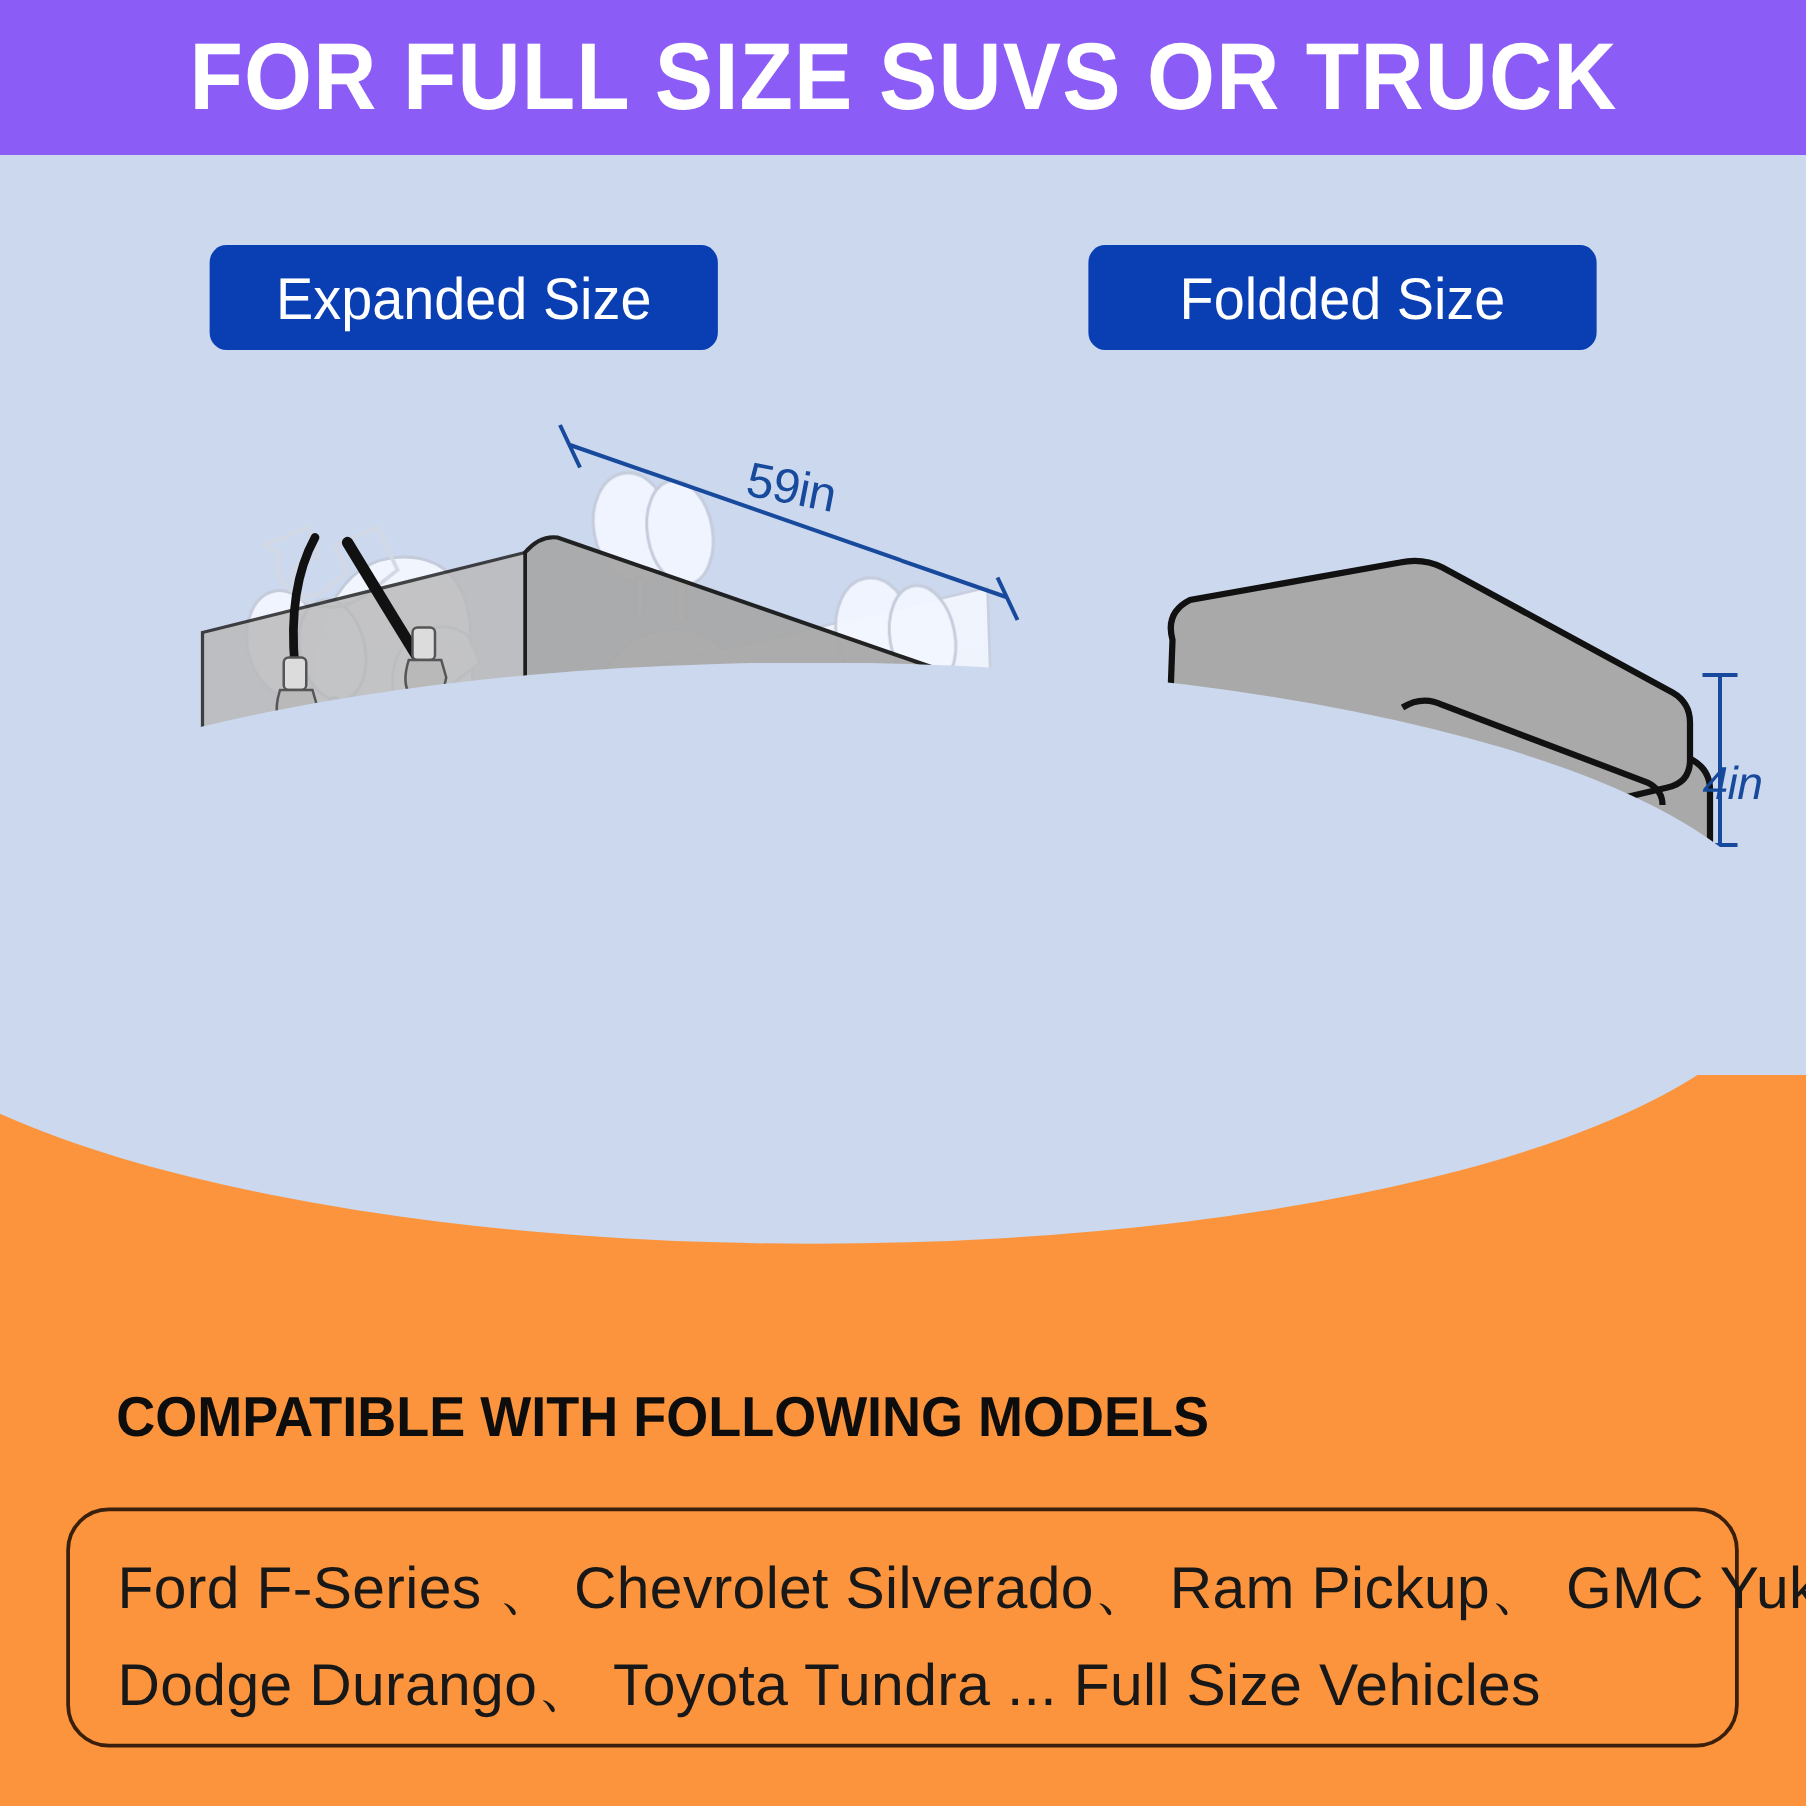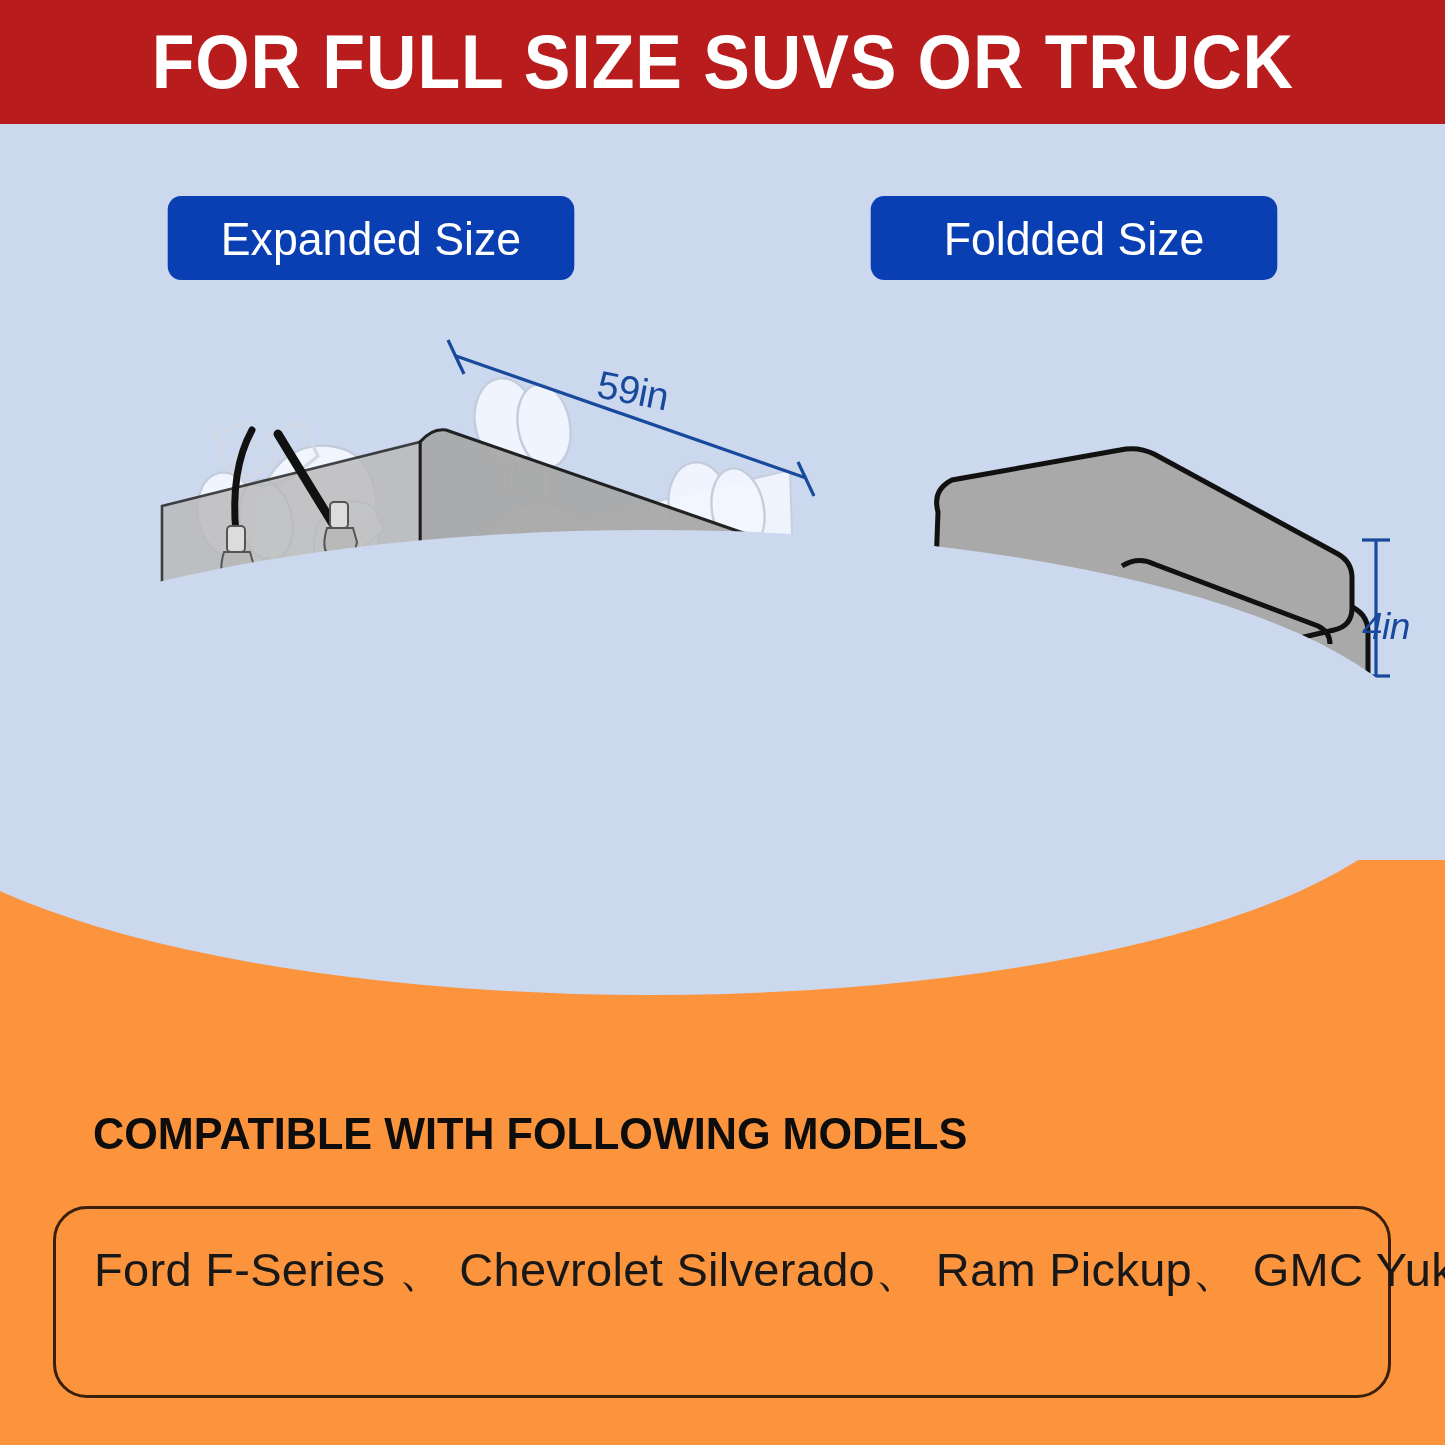--- a/index.html
+++ b/index.html
@@ -17,21 +17,21 @@
     overflow: hidden;
     background: #ccd8ee;
   }
 
   
   #header-banner {
     position: absolute;
     left: 0; top: 0;
     width: 1445px;
     height: 124px;
-    background: #b91c1c;
+    background: #8b5cf6;
     display: flex;
     align-items: center;
     justify-content: center;
     overflow: hidden;
   }
   #header-title {
     color: #ffffff;
     font-family: "Liberation Sans Narrow", "Liberation Sans", sans-serif;
     font-weight: bold;
     font-size: 76px;
@@ -313,15 +313,16 @@
   <div id="dim-4" class="dim-label">4in</div>
 
   <div id="orange-section">
     <div id="orange-ellipse-mask"></div>
   </div>
 
   <div id="compat-heading">COMPATIBLE WITH FOLLOWING MODELS</div>
 
   <div id="model-box">
     <div class="model-line">Ford F-Series 、 Chevrolet Silverado、 Ram Pickup、 GMC Yukon、</div>
+    <div class="model-line">Dodge Durango、 Toyota Tundra ... Full Size Vehicles</div>
   </div>
 
 </div>
 
 </body></html>

